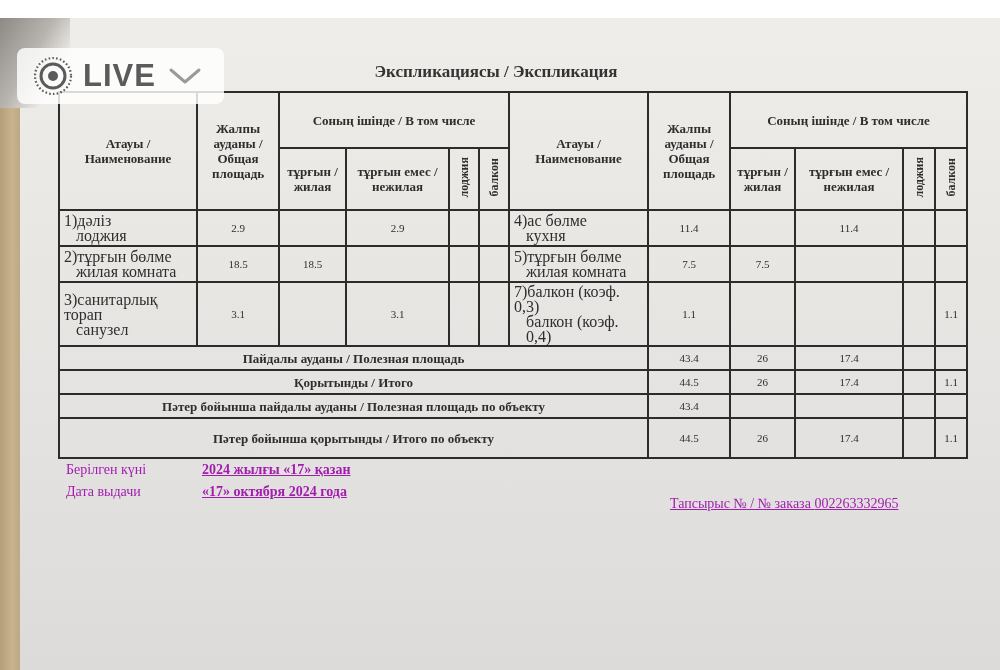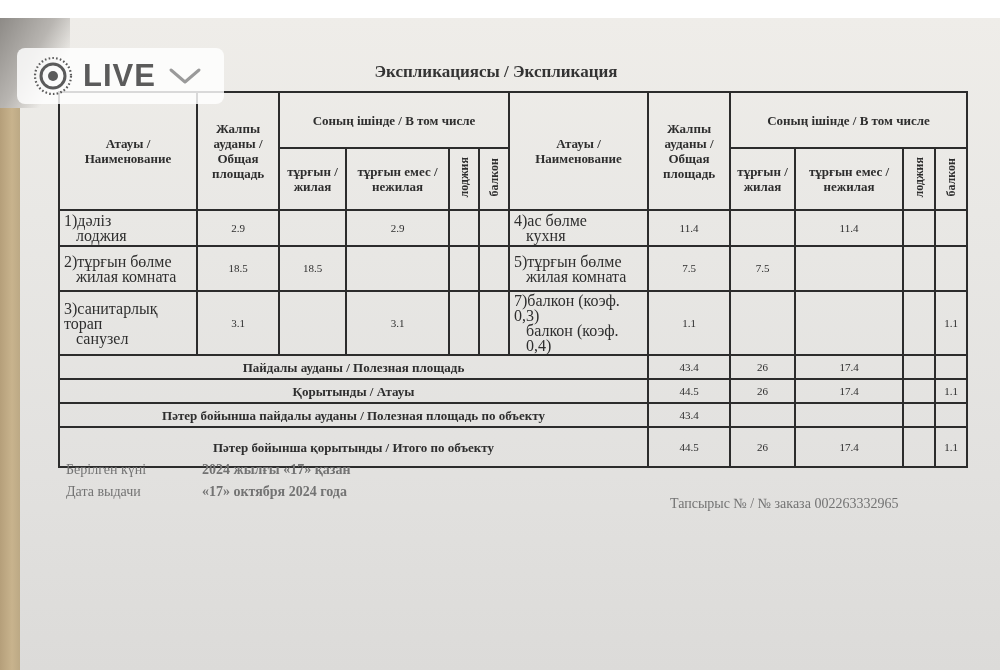--- a/index.html
+++ b/index.html
@@ -58,21 +58,21 @@
     table.expl th { font-weight: bold; font-size: 13px; }
     .vert {
       writing-mode: vertical-rl; transform: rotate(180deg);
       font-weight: bold; font-size: 12px; display: inline-block;
     }
     .name-cell { text-align: left !important; font-size: 16px; line-height: 15px; padding-left: 4px !important; }
     .name-cell .indent { padding-left: 12px; }
     .num { font-size: 11px; }
     .summary-label { text-align: right; font-weight: bold; padding-right: 2px !important; font-size: 13px; }
     .footer {
-      position: absolute; font-size: 14px; color: #737373;
+      position: absolute; font-size: 14px; color: #a21caf; text-decoration: underline;
     }
     .footer .lbl { display: inline-block; width: 136px; }
     .footer .val { font-weight: bold; }
   </style>
 </head>
 <body>
 
 <div class="photo">
   <div class="paper"></div>
   <div class="desk-left"></div>
@@ -145,21 +145,21 @@
     <td class="name-cell">
           <div>4)ас бөлме</div>
           <div class="indent">кухня</div>
         </td>
     <td class="num">11.4</td>
     <td class="num"></td>
     <td class="num">11.4</td>
     <td></td>
     <td></td>
   </tr>
-  <tr style="height:45px">
+  <tr style="height:36px">
     <td class="name-cell">
           <div>2)тұрғын бөлме</div>
           <div class="indent">жилая комната</div>
         </td>
     <td class="num">18.5</td>
     <td class="num">18.5</td>
     <td class="num"></td>
     <td></td>
     <td></td>
     <td class="name-cell">
@@ -195,21 +195,21 @@
 
   <tr style="height:24px">
     <td colspan="7" class="summary-label">Пайдалы ауданы / Полезная площадь</td>
     <td class="num">43.4</td>
     <td class="num">26</td>
     <td class="num">17.4</td>
     <td></td>
     <td class="num"></td>
   </tr>
   <tr style="height:24px">
-    <td colspan="7" class="summary-label">Қорытынды / Атауы</td>
+    <td colspan="7" class="summary-label">Қорытынды / Итого</td>
     <td class="num">44.5</td>
     <td class="num">26</td>
     <td class="num">17.4</td>
     <td></td>
     <td class="num">1.1</td>
   </tr>
   <tr style="height:24px">
     <td colspan="7" class="summary-label">Пәтер бойынша пайдалы ауданы / Полезная площадь по объекту</td>
     <td class="num">43.4</td>
     <td class="num"></td>

